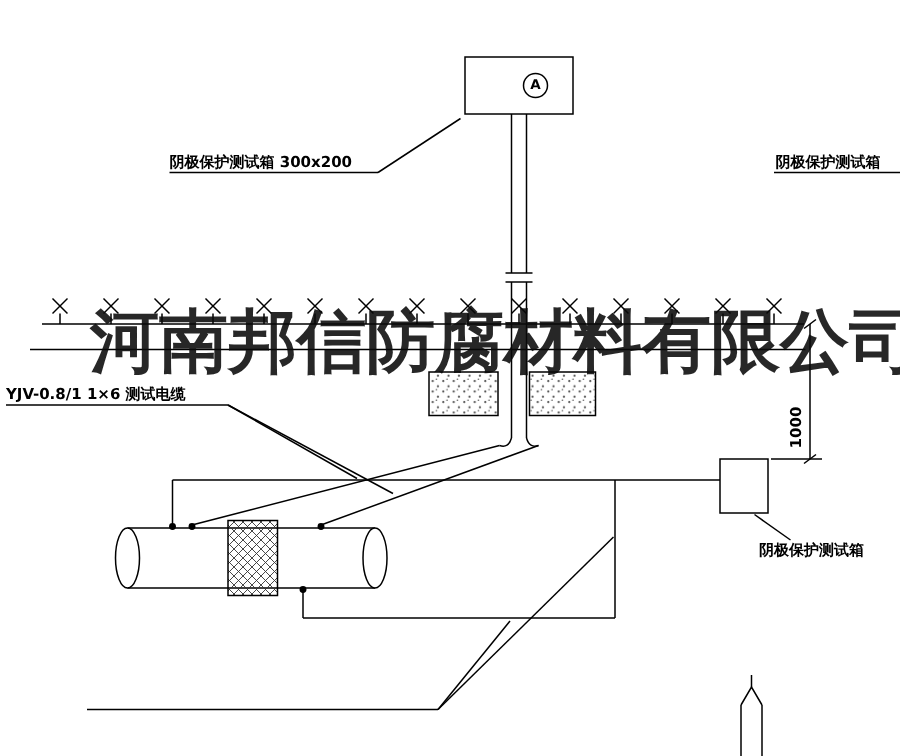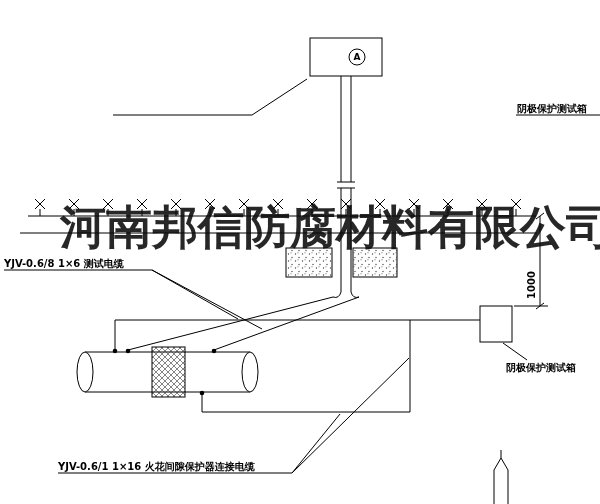--- a/index.html
+++ b/index.html
@@ -171,28 +171,28 @@
       <g>
         <line x1="494" y1="470" x2="494" y2="504"></line>
         <line x1="508" y1="470" x2="508" y2="504"></line>
         <path d="M494 470 L501 458 L508 470"></path>
         <line x1="501" y1="450" x2="501" y2="458"></line>
       </g>
 
     </g>
   </svg>
 
+  <div class="lbl" style="left:113px;top:103px">阴极保护测试箱 300x200</div>
 
   <div class="lbl" style="left:517px;top:103px">阴极保护测试箱</div>
 
-  <div class="lbl" style="left:4px;top:258px">YJV-0.6/8 1×6  测试电缆</div>
+  <div class="lbl" style="left:4px;top:258px">YJV-0.8/1 1×6  测试电缆</div>
 
   <div class="lbl" style="left:506px;top:362px">阴极保护测试箱</div>
 
-  <div class="lbl" style="left:58px;top:461px">YJV-0.6/1 1×16  火花间隙保护器连接电缆</div>
 
   <div class="lbl" style="left:349px;top:51px;width:16px;text-align:center;font-size:9px">A</div>
 
   <div class="lbl" style="left:518px;top:279px;width:28px;text-align:center;transform:rotate(-90deg)">1000</div>
 
   <div class="watermark">河南邦信防腐材料有限公司</div>
 
 </div>
 
 </body></html>

